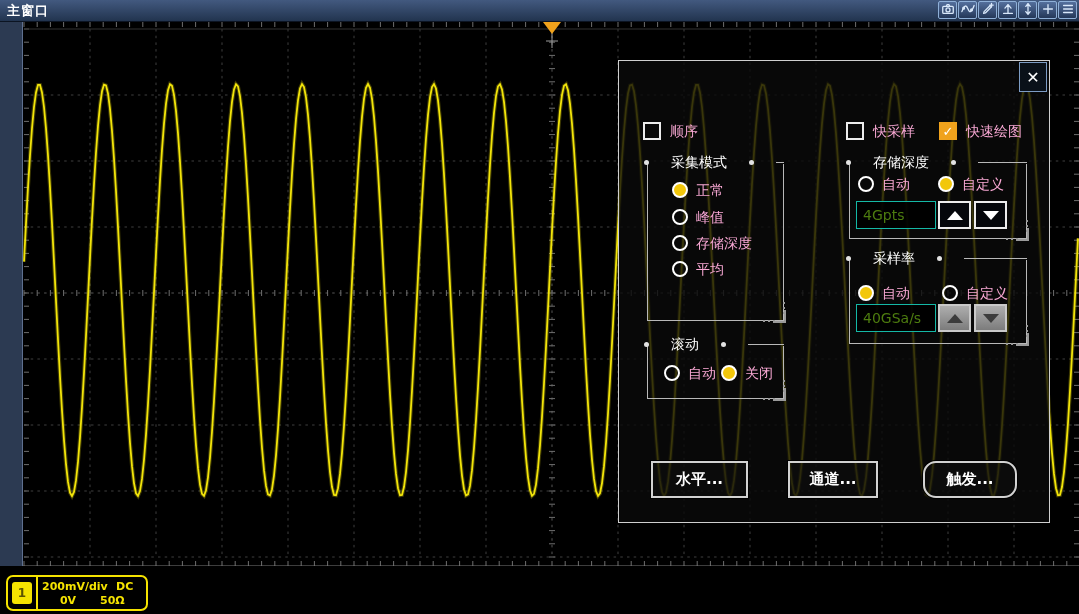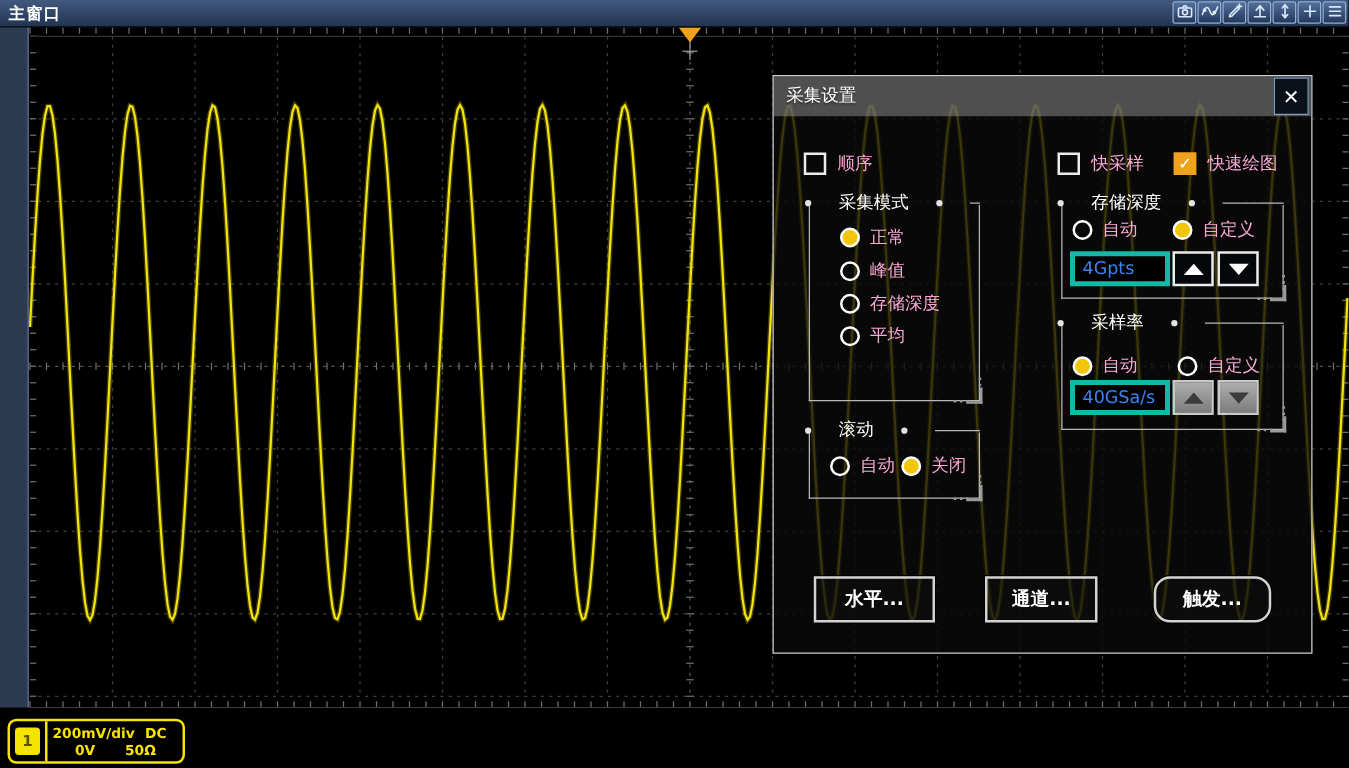--- a/index.html
+++ b/index.html
@@ -54,21 +54,21 @@
   .group{position:absolute;border:1px solid #b8b8b8;border-top:none;box-sizing:border-box;}
   .ghead{position:absolute;top:-9px;left:-4px;right:-1px;display:flex;align-items:center;gap:22px;}
   .gdot{width:5px;height:5px;border-radius:50%;background:#e2e2e2;flex:none;}
   .glabel{color:#fff;font-size:14px;font-weight:500;white-space:nowrap;line-height:1;}
   .gline{flex:1;border-top:1px solid #b8b8b8;height:0;}
 
   .radiorow{position:absolute;display:flex;align-items:center;gap:8px;height:18px;cursor:pointer;}
   .radio{width:16px;height:16px;border-radius:50%;border:2px solid #fff;box-sizing:border-box;background:transparent;flex:none;}
   .radio.sel{background:#f2c70b;}
 
-  .val{position:absolute;height:28px;background:rgba(0,0,0,.9);border:4px solid #14b8a6;color:#3b82f6;
+  .val{position:absolute;height:28px;background:rgba(0,0,0,.9);border:1px solid #14b8a6;color:#4d7c0f;
     font-size:14px;font-family:"DejaVu Sans","Liberation Sans",sans-serif;padding:0 6px;box-sizing:border-box;outline:none;}
   .spin{position:absolute;width:33px;height:28px;background:#05070b;border:2px solid #ececec;
     box-sizing:border-box;display:flex;align-items:center;justify-content:center;cursor:pointer;}
   .tri-up{width:0;height:0;border-left:8px solid transparent;border-right:8px solid transparent;border-bottom:9px solid #fff;}
   .tri-down{width:0;height:0;border-left:8px solid transparent;border-right:8px solid transparent;border-top:9px solid #fff;}
   .spin.dis{border-color:#c9c9c9;background:linear-gradient(#aeaeae,#7c7c7c);}
   .spin.dis .tri-up{border-bottom-color:#3c3c3c;}
   .spin.dis .tri-down{border-top-color:#3c3c3c;}
 
   .dlg-btn{position:absolute;height:37px;background:rgba(18,18,18,.35);border:2px solid #d2d2d2;
@@ -541,23 +541,20 @@
         </div>
         <div class="row row2">
           <span class="a">0V</span>
           <span class="b">50Ω</span>
         </div>
       </div>
     </div>
   </div>
 
   <div id="dialog">
-    <div id="dlg-titlebar">
-      <span id="dlg-title">采集设置</span>
-    </div>
     <div id="dlg-close">
       <span>✕</span>
     </div>
 
     <label class="checkrow" style="left:24px;top:60px;">
       <span class="check"></span>
       <span class="clabel">顺序</span>
     </label>
     <label class="checkrow" style="left:227px;top:60px;">
       <span class="check"></span>

